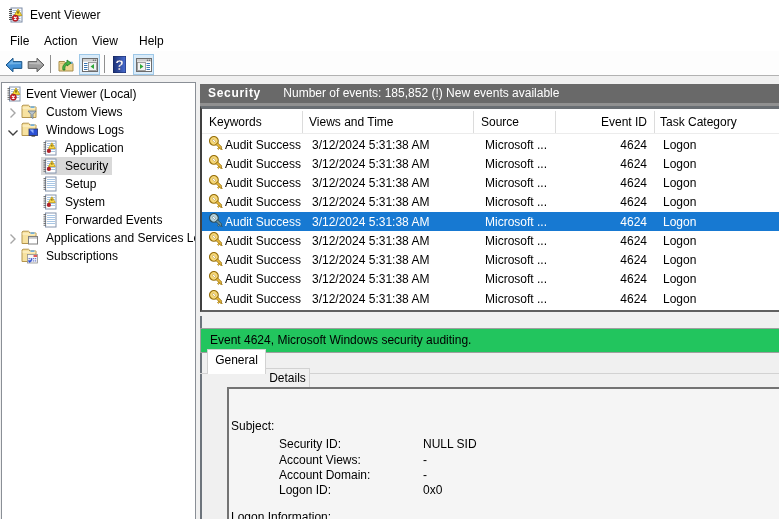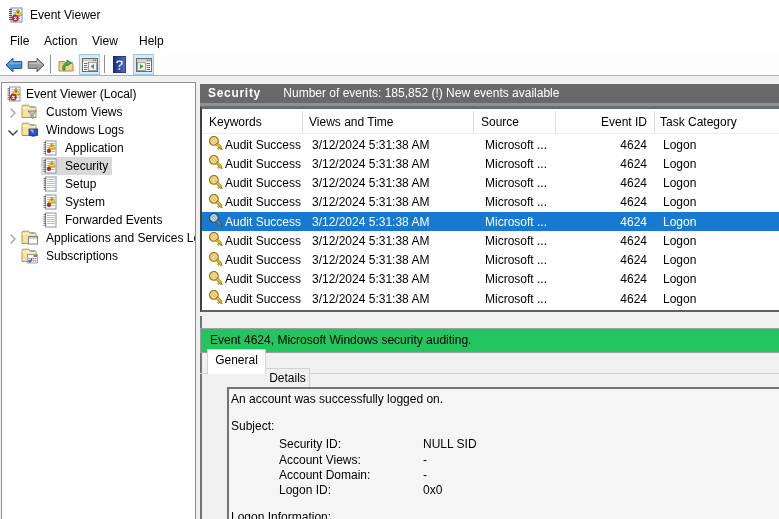--- a/index.html
+++ b/index.html
@@ -465,21 +465,20 @@
 
 <div class="abs" style="left:200px;top:328px;width:579px;height:25px;background:#22c55e;border:1px solid #9f9f9f;border-right:none;line-height:23px">
  <span style="margin-left:9px">Event 4624, Microsoft Windows security auditing.</span>
 </div>
 
 <div class="abs" style="left:200px;top:373px;width:579px;height:1px;background:#d2d2d2"></div>
 <div class="abs" style="left:207px;top:349px;width:59px;height:25px;background:#fff;border:1px solid #d2d2d2;border-bottom:none;text-align:center;line-height:21px">General</div>
 <div class="abs" style="left:266px;top:368px;width:44px;height:21px;background:#f0f0f0;border:1px solid #d2d2d2;border-bottom:none;border-left:none;text-align:center;line-height:19px">Details</div>
 
 <div class="abs" style="left:227px;top:387px;width:552px;height:132px;background:#f5f5f5;border-left:2px solid #737373;border-top:2px solid #737373">
- <div class="abs" style="left:2px;top:3px">An account was successfully logged on.</div>
  <div class="abs" style="left:2px;top:30px">Subject:</div>
  <div class="abs" style="left:50px;top:48px">Security ID:</div>
     <div class="abs" style="left:194px;top:48px">NULL SID</div>
  <div class="abs" style="left:50px;top:64px">Account Views:</div>
     <div class="abs" style="left:194px;top:64px">-</div>
  <div class="abs" style="left:50px;top:79px">Account Domain:</div>
     <div class="abs" style="left:194px;top:79px">-</div>
  <div class="abs" style="left:50px;top:94px">Logon ID:</div>
     <div class="abs" style="left:194px;top:94px">0x0</div>
  <div class="abs" style="left:2px;top:121px">Logon Information:</div>

